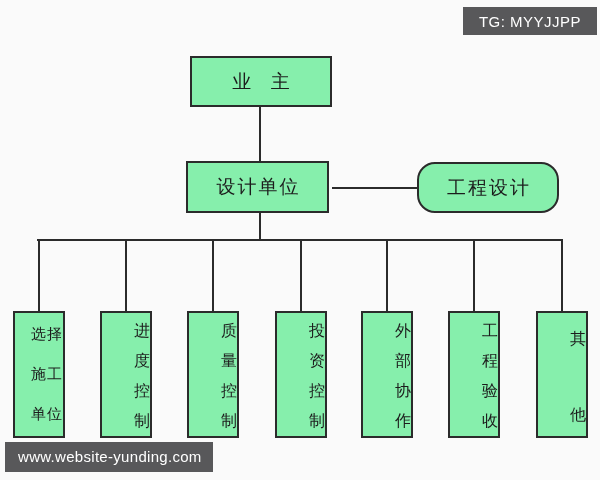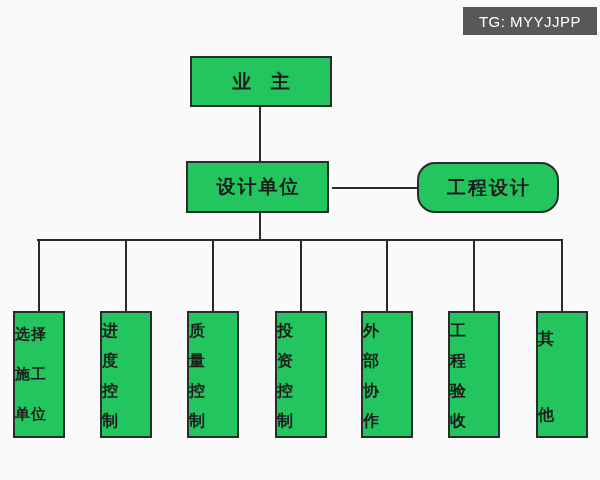--- a/index.html
+++ b/index.html
@@ -6,24 +6,24 @@
   html,body { background:#fff; }
   .canvas {
     position:relative;
     width:600px; height:480px;
     background:#fafafa;
     font-family:"Liberation Sans","DejaVu Sans",sans-serif;
     overflow:hidden;
   }
   .node {
     position:absolute;
-    background:#22c55e;
+    background:#86efac;
     border:2px solid #2b2b2b;
     color:#1c1c1c;
-    font-weight:bold;
+    font-weight:normal;
   }
   .node-top {
     display:flex; align-items:center; justify-content:center;
     font-size:19px;
   }
   .owner   { left:190px; top:56px;  width:142px; height:51px; }
   .owner span { letter-spacing:7px; margin-right:-7px; }
   .design  { left:186px; top:161px; width:143px; height:52px; }
   .design span { letter-spacing:2px; margin-right:-2px; }
   .side    { left:417px; top:162px; width:142px; height:51px;border-radius:18px; }
@@ -32,21 +32,21 @@
   .v-owner-design { left:259px; top:106px; width:2px; height:56px; }
   .h-design-side  { left:332px; top:187px; width:85px; height:2px; }
   .v-design-stub  { left:259px; top:212px; width:2px; height:28px; }
   .h-distribution { left:37px;  top:239px; width:526px; height:2px; }
   .drop { top:240px; width:2px; height:71px; }
   .d1 { left:38px; }  .d2 { left:125px; } .d3 { left:212px; }
   .d4 { left:300px; } .d5 { left:386px; } .d6 { left:473px; }
   .d7 { left:561px; }
   .child {
     top:311px; width:52px; height:127px;
-    text-align:left;
+    text-align:right;
     white-space:pre-line;
     font-size:16px; line-height:30px;
     padding-top:3px;
   }
   .c1 { left:13px;  font-size:15px; line-height:40px; padding-top:1px; letter-spacing:1px; }
   .c2 { left:100px; }
   .c3 { left:187px; }
   .c4 { left:275px; }
   .c5 { left:361px; }
   .c6 { left:448px; }
@@ -122,14 +122,15 @@
 协
 作</div>
   <div class="node child c6">工
 程
 验
 收</div>
   <div class="node child c7">其
 
 他</div>
 
+  <div class="site-bar">www.website-yunding.com</div>
 
 </div>
 
 </body></html>

